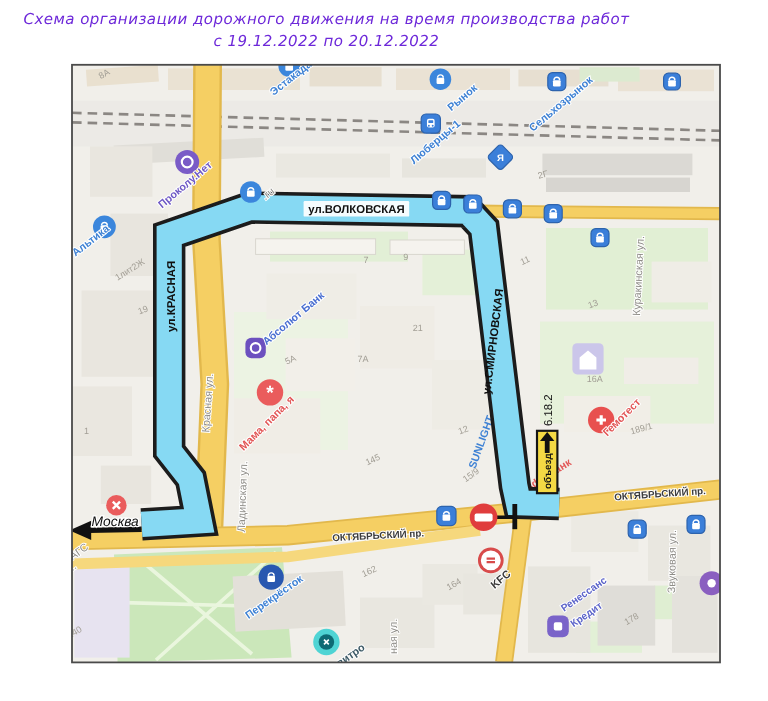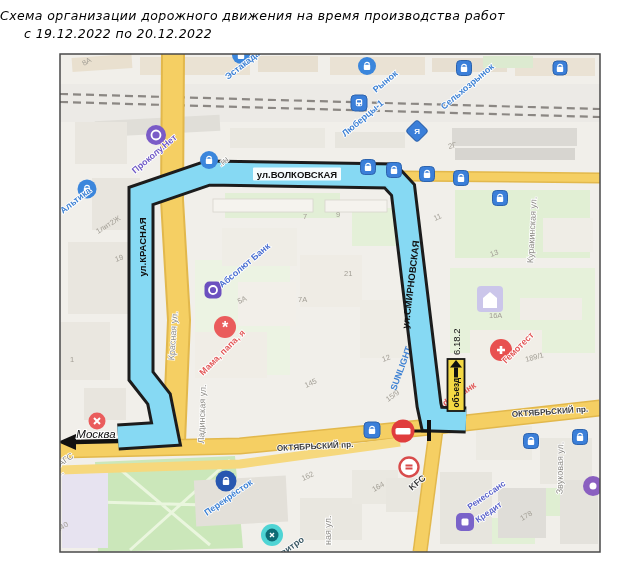--- a/index.html
+++ b/index.html
@@ -1,21 +1,21 @@
 <!DOCTYPE html>
 <html><head>
 <meta charset="utf-8">
 <style>
   html,body{margin:0;padding:0;background:#fff;}
   .page{position:relative;width:640px;height:584px;background:#ffffff;overflow:hidden;
         font-family:"Liberation Sans",sans-serif;}
-  .title{position:absolute;left:0;width:544px;color:#000000;
+  .title{position:absolute;left:0;width:544px;text-align:center;color:#6d28d9;
          font-family:"DejaVu Sans",sans-serif;font-style:italic;letter-spacing:.4px;}
   .title.l1{top:8px;font-size:12.5px;}
-  .title.l2{top:26px;font-size:12.5px;padding-left:24px;}
+  .title.l2{top:26px;font-size:12.5px;}
   svg{position:absolute;left:0;top:0;}
   text{font-family:"Liberation Sans",sans-serif;}
   .halo{paint-order:stroke;stroke:#ffffff;stroke-width:2px;}
   .halo1{paint-order:stroke;stroke:#ffffff;stroke-width:1.6px;}
   .num{fill:#a29e95;font-size:7.5px;}
   .poi-b{fill:#3f82d4;font-size:9px;font-weight:bold;}
   .poi-r{fill:#e25757;font-size:9px;font-weight:bold;}
   .street{fill:#8f8d88;font-size:9px;}
   .rlabel{fill:#101010;font-weight:bold;}
 </style>

